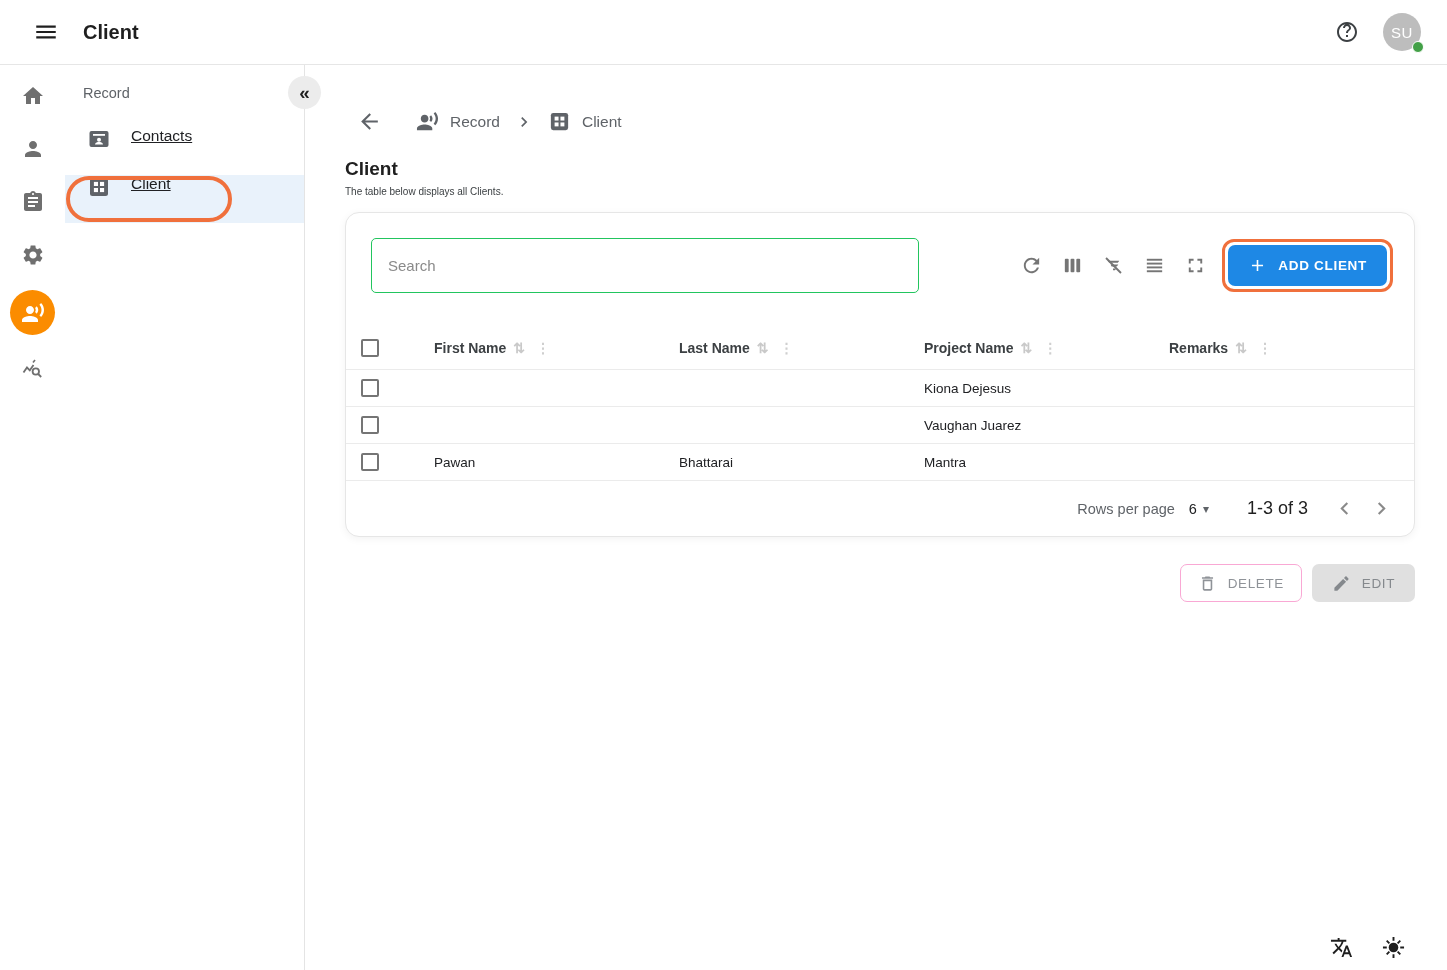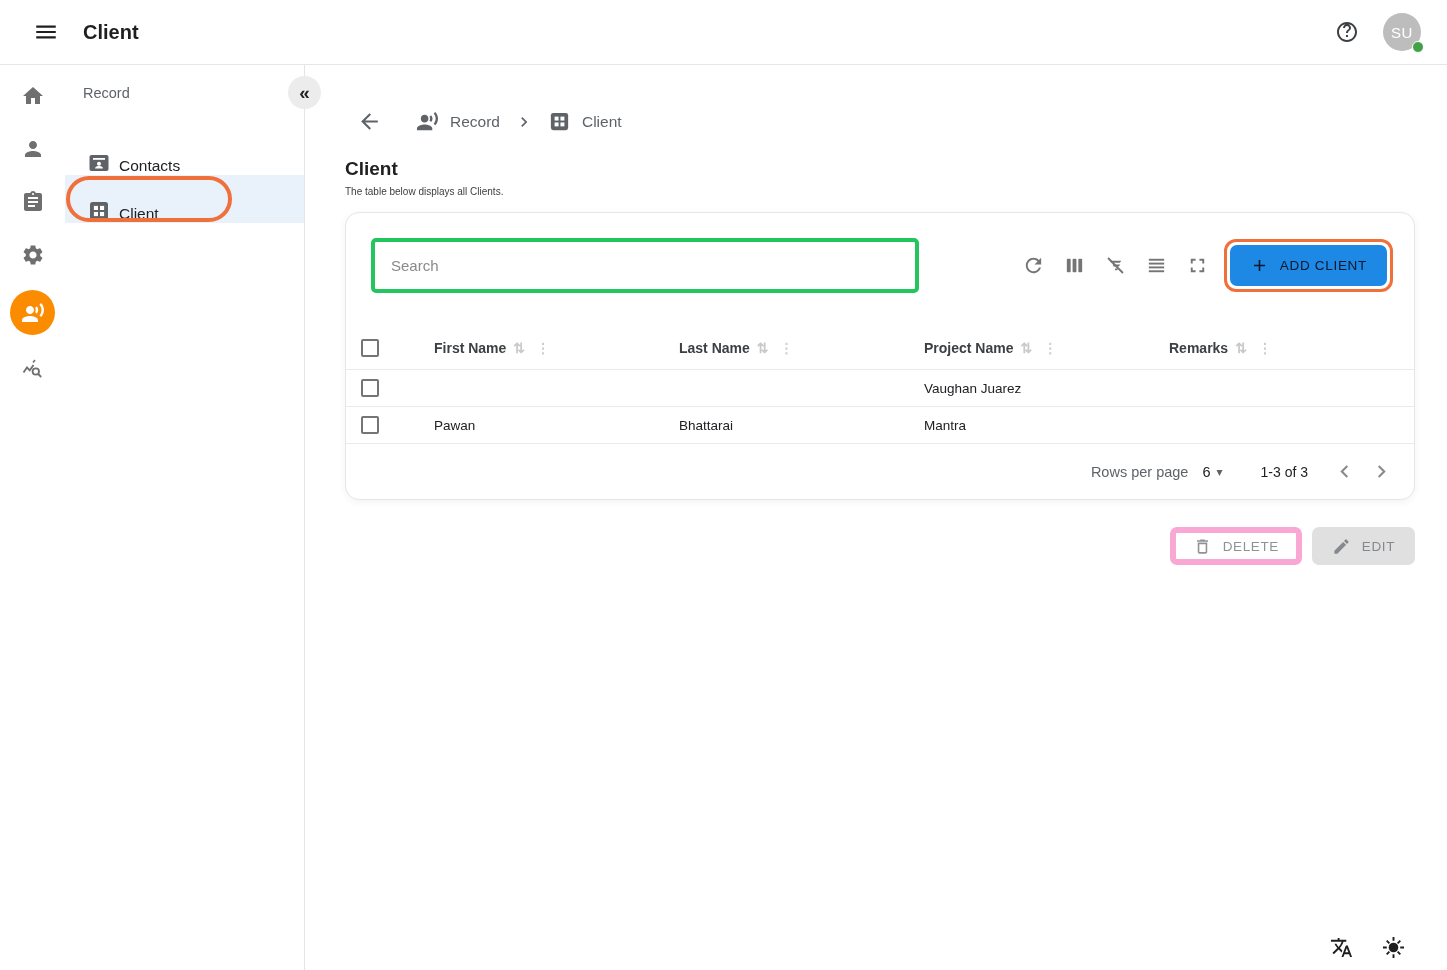--- a/index.html
+++ b/index.html
@@ -23,72 +23,72 @@
   
   .rail { width:65px; display:flex; flex-direction:column; align-items:center; padding-top:19px; gap:29px; flex-shrink:0; }
   .rail-icon { width:24px; height:24px; color:#6f6f6f; cursor:pointer; }
   .rail-active { width:45px; height:45px; margin:-6px 0; border-radius:50%; background:var(--rail-accent); display:flex; align-items:center; justify-content:center; cursor:pointer; }
   .rail-active svg { width:24px; height:24px; color:#fff; }
 
   
   .panel { width:240px; border-right:1px solid #e4e4e4; position:relative; padding-top:20px; flex-shrink:0; }
   .panel-section-label { margin-left:18px; font-size:14.5px; color:#5f6368; }
   .panel-items { margin-top:26px; }
-  .panel-item { height:48px; display:flex; align-items:flex-end; padding-left:22px; gap:8px; font-size:15.5px; color:#202124; cursor:pointer; position:relative; }
+  .panel-item { height:48px; display:flex; align-items:flex-start; padding-left:22px; gap:20px; font-size:15.5px; color:#202124; cursor:pointer; position:relative;text-decoration:underline; }
   .panel-item svg { width:24px; height:24px; color:#5f6368; }
   .panel-item.active { background:var(--active-bg); }
   .highlight-ring { position:absolute; left:1px; top:1px; bottom:1px; width:166px; border:4px solid var(--highlight); border-radius:24px; pointer-events:none; }
   .collapse-chip { position:absolute; top:11px; right:-17px; width:33px; height:33px; border-radius:50%; background:#ececec; display:flex; align-items:center; justify-content:center; font-size:19px; font-weight:bold; color:#1f1f1f; cursor:pointer; z-index:2; }
 
   
   .main { flex:1; position:relative; padding-left:40px; }
   .breadcrumb-row { margin-top:44px; display:flex; align-items:center; }
   .back-btn { width:25px; height:25px; color:#5f6368; margin-left:12px; cursor:pointer; }
   .breadcrumb { display:flex; align-items:center; margin-left:34px; }
   .crumb { display:flex; align-items:center; gap:11px; color:#5f6368; font-size:15.5px; cursor:pointer; }
   .crumb svg { width:23px; height:23px; color:#5f6368; }
   .crumb-sep { width:20px; height:20px; color:#5f6368; margin:0 14px; }
   .page-title { margin-top:24px; font-size:19px; color:#1f1f1f; }
   .page-subtitle { margin-top:6px; font-size:10px; color:#3c4043; }
 
   
   .card { margin-top:15px; width:1070px; border:1px solid #e6e6e6; border-radius:14px; box-shadow:0 2px 8px rgba(0,0,0,.05); background:#fff; }
   .card-toolbar { display:flex; align-items:center; padding:25px 21px 0 25px; }
-  .search-input { width:548px; height:55px; border:4px solid #22c55e; border-radius:5px; font-size:15px; padding:0 16px; color:#be185d; font-family:inherit; outline:none; }
+  .search-input { width:548px; height:55px; border:1px solid #22c55e; border-radius:5px; font-size:15px; padding:0 16px; color:#be185d; font-family:inherit; outline:none; }
   .search-input::placeholder { color:#8a8a8a; }
   .toolbar-icons { margin-left:auto; display:flex; align-items:center; gap:18px; margin-right:15px; }
   .tool-icon { width:23px; height:23px; color:#757575; cursor:pointer; }
   .add-ring { border:3px solid var(--highlight); border-radius:12px; padding:3px; }
-  .add-btn { height:41px; padding:0 20px; background:var(--accent); border:none; border-radius:7px; color:#0f172a; font-size:13.5px; font-weight:normal; letter-spacing:.7px; display:flex; align-items:center; gap:11px; cursor:pointer; font-family:inherit; }
+  .add-btn { height:41px; padding:0 20px; background:var(--accent); border:none; border-radius:7px; color:#ffffff; font-size:13.5px; font-weight:bold; letter-spacing:.7px; display:flex; align-items:center; gap:11px; cursor:pointer; font-family:inherit; }
   .add-btn svg { width:19px; height:19px; }
 
   
   .grid { margin-top:34px; }
   .grid-row { display:flex; align-items:center; border-bottom:1px solid #ebebeb; }
   .grid-header { height:43px; font-weight:bold; font-size:14px; color:#3c4043; }
   .cb-cell { width:88px; display:flex; align-items:center; padding-left:15px; }
   .checkbox { width:18px; height:18px; border:2px solid #757575; border-radius:2px; background:#fff; cursor:pointer; }
   .col-cell { width:245px; display:flex; align-items:center; gap:7px; }
   .sort-glyph { color:#c9c9c9; font-size:14px; cursor:pointer; }
   .kebab-glyph { color:#cfcfcf; font-size:14px; margin-left:4px; cursor:pointer; }
   .data-row { height:37px; font-size:13.5px; color:#202124; }
   .data-row .col-cell { overflow:hidden; white-space:nowrap; }
 
   
   .grid-footer { height:55px; display:flex; align-items:center; justify-content:flex-end; padding-right:20px; font-size:14.5px; color:#5f6368; }
   .rpp-value { display:flex; align-items:center; gap:6px; margin-left:14px; color:#202124; cursor:pointer; }
   .caret { color:#5f6368; font-size:12px; }
-  .range-label { margin-left:38px; color:#1f1f1f; font-size:14px; }
+  .range-label { margin-left:38px; color:#1f1f1f; font-size:18px; }
   .pager { display:flex; align-items:center; gap:12px; margin-left:24px; }
   .pager-btn { width:25px; height:25px; color:#8a8a8a; cursor:pointer; }
 
   
   .actions-row { width:1070px; margin-top:27px; display:flex; justify-content:flex-end; gap:10px; }
   .action-btn { height:38px; display:flex; align-items:center; gap:11px; font-size:13.5px; letter-spacing:.6px; border-radius:7px; cursor:pointer; font-family:inherit; }
-  .delete-btn { padding:0 17px; background:#fff; border:6px solid #f9a8d4; color:#8f9398; }
+  .delete-btn { padding:0 17px; background:#fff; border:1px solid #f9a8d4; color:#8f9398; }
   .edit-btn { padding:0 20px; background:#e0e0e0; border:none; color:#85898d; }
   .action-btn svg { width:19px; height:19px; }
 
   
   .corner-icons { position:absolute; right:42px; bottom:11px; display:flex; gap:29px; }
   .corner-icon { width:23px; height:23px; color:#1f1f1f; cursor:pointer; }
 </style>
 </head>
 <body>
 
@@ -286,20 +286,29 @@
             <span class="kebab-glyph">⋮</span>
           </span>
         </div>
 
         <div class="grid-row data-row">
           <span class="cb-cell">
               <span class="checkbox"></span>
             </span>
           <span class="col-cell"></span>
           <span class="col-cell"></span>
+          <span class="col-cell">Kiona Dejesus</span>
+          <span class="col-cell"></span>
+        </div>
+        <div class="grid-row data-row">
+          <span class="cb-cell">
+              <span class="checkbox"></span>
+            </span>
+          <span class="col-cell"></span>
+          <span class="col-cell"></span>
           <span class="col-cell">Vaughan Juarez</span>
           <span class="col-cell"></span>
         </div>
         <div class="grid-row data-row">
           <span class="cb-cell">
               <span class="checkbox"></span>
             </span>
           <span class="col-cell">Pawan</span>
           <span class="col-cell">Bhattarai</span>
           <span class="col-cell">Mantra</span>

